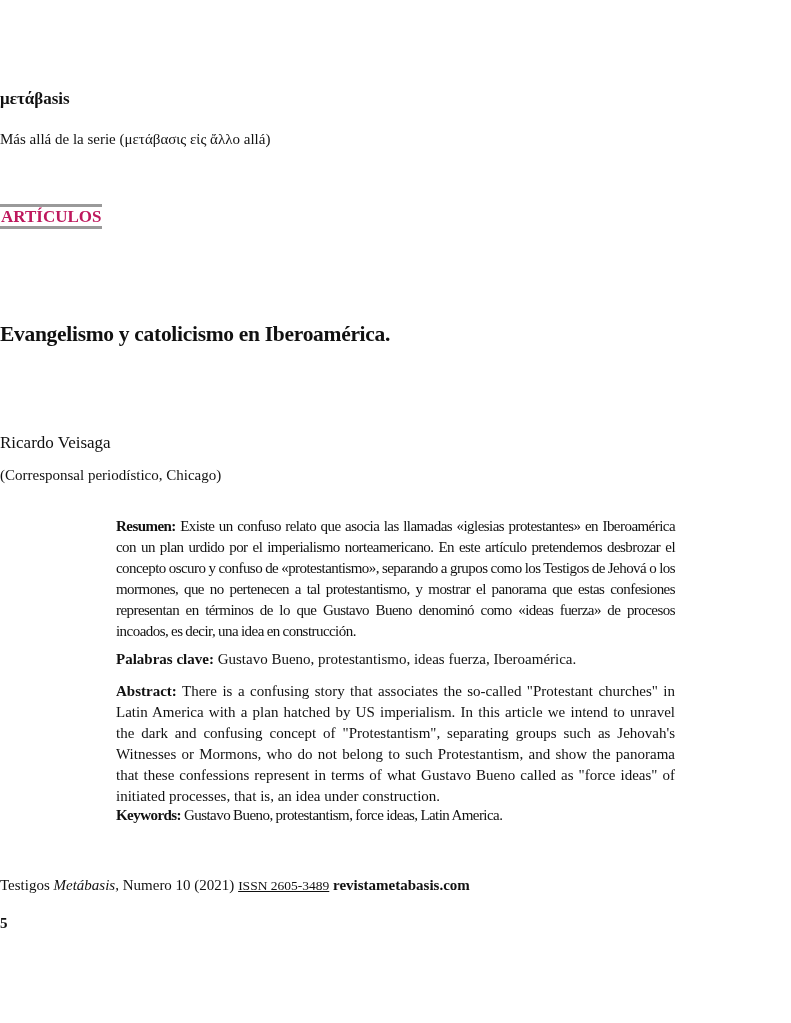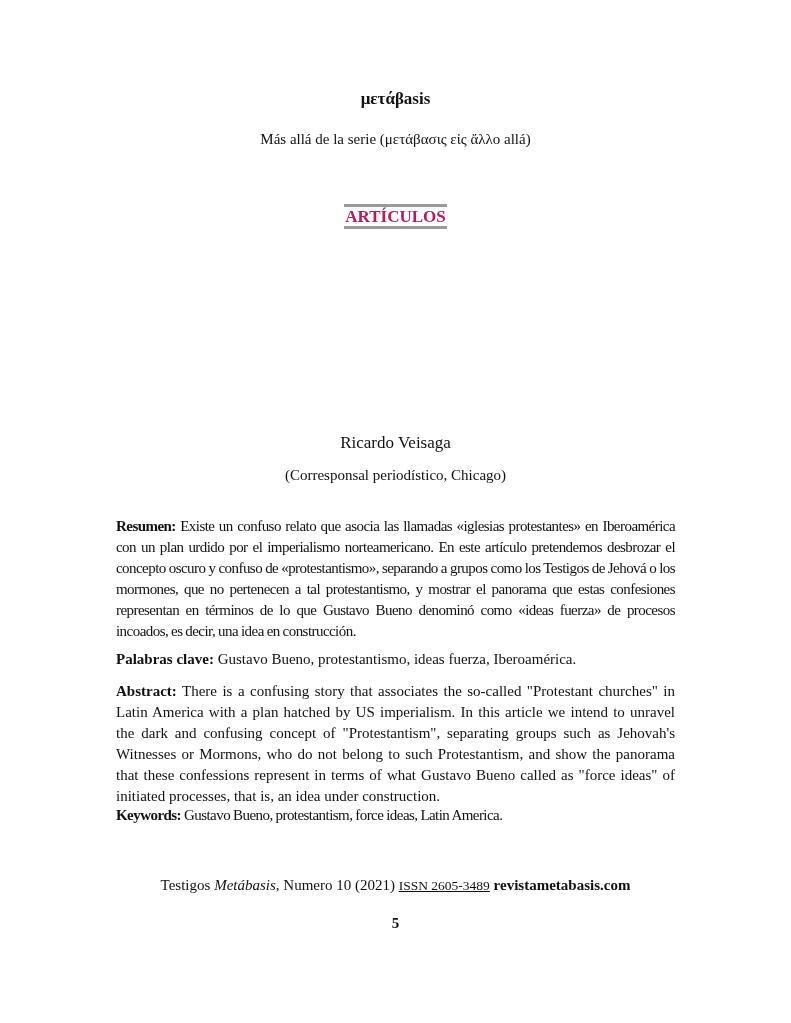--- a/index.html
+++ b/index.html
@@ -9,21 +9,21 @@
     }
     body {
       width: 791px;
       height: 1023px;
       position: relative;
       overflow: hidden;
       font-family: "Liberation Serif", "DejaVu Serif", serif;
       color: #111111;
     }
     .abs { position: absolute; }
-    .center { left: 0; width: 791px; text-align: center; }
+    .center { left: 0; width: 791px; }
 
     .journal-name {
       top: 89px;
       font-size: 17px;
       font-weight: bold;
     }
     .journal-subtitle {
       top: 131px;
       font-size: 15px;
     }
@@ -89,20 +89,21 @@
 <body>
 
 <div class="abs center journal-name">μετάβasis</div>
 <div class="abs center journal-subtitle">Más allá de la serie (μετάβασις εἰς ἄλλο allá)</div>
 
 <div class="abs center section-heading">
   <span>ARTÍCULOS</span>
 </div>
 
 <div class="abs center article-title">
+  <div>Evangelismo y catolicismo en Iberoamérica.</div>
 </div>
 
 <div class="abs center author">Ricardo Veisaga</div>
 <div class="abs center affiliation">(Corresponsal periodístico, Chicago)</div>
 
 <div class="abs block condensed resumen">
   <span class="label">Resumen:</span><span> Existe un confuso relato que asocia las llamadas «iglesias protestantes» en Iberoamérica con un plan urdido por el imperialismo norteamericano. En este artículo pretendemos desbrozar el concepto oscuro y confuso de «protestantismo», separando a grupos como los Testigos de Jehová o los mormones, que no pertenecen a tal protestantismo, y mostrar el panorama que estas confesiones representan en términos de lo que Gustavo Bueno denominó como «ideas fuerza» de procesos incoados, es decir, una idea en construcción.</span>
 </div>
 
 <div class="abs block palabras">

